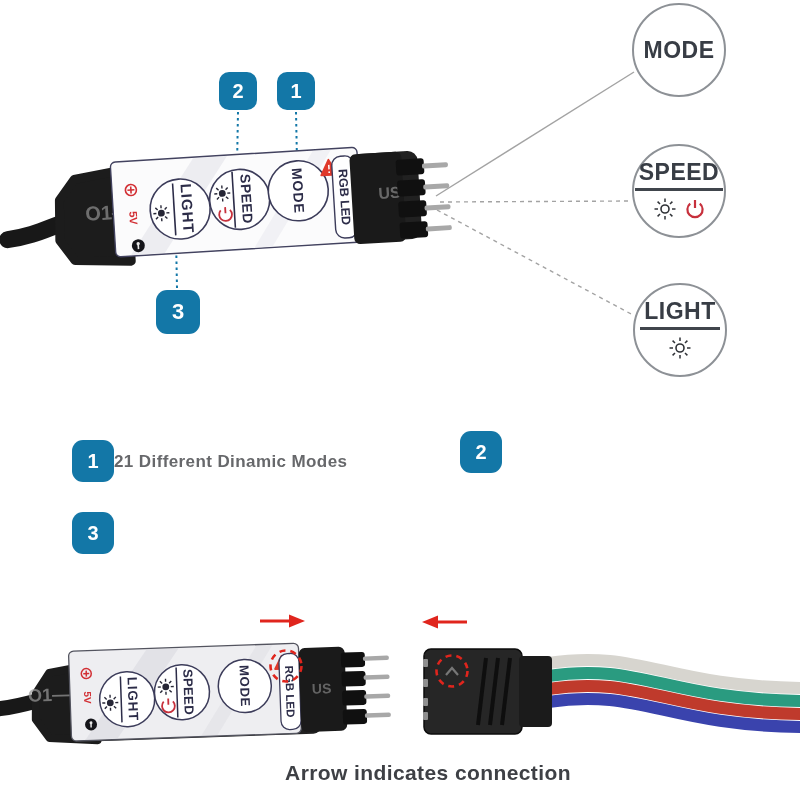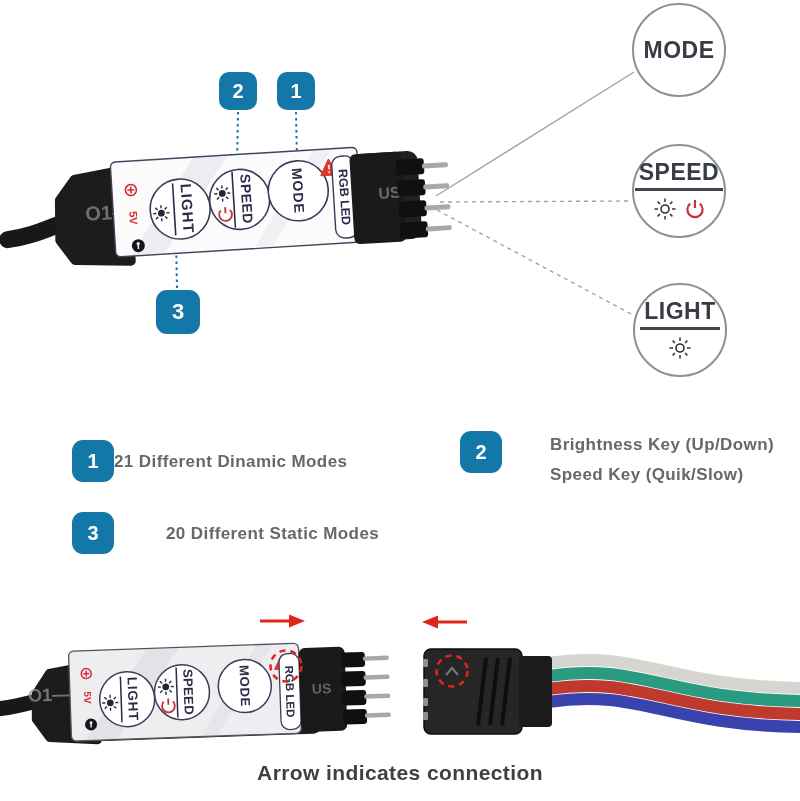--- a/index.html
+++ b/index.html
@@ -25,21 +25,21 @@
   .key-label.underlined{border-bottom:3px solid #40454c;padding:0 4px 4px 4px;}
   .icon-row{display:flex;align-items:center;gap:7px;margin-top:3px;}
   .legend-row{position:absolute;display:flex;align-items:flex-start;}
   .legend-text{
     font-size:17px;font-weight:bold;color:#67686b;letter-spacing:.4px;line-height:1;
     align-self:center;
   }
   .legend-lines{display:flex;flex-direction:column;gap:13px;padding-top:5px;}
   .legend-lines .legend-text{align-self:flex-start;}
   .caption{
-    position:absolute;left:400px;top:761px;transform:translateX(-50%);
+    position:absolute;left:428px;top:761px;transform:translateX(-50%);
     font-size:21px;font-weight:bold;color:#3e4045;letter-spacing:.4px;white-space:nowrap;
   }
 </style>
 </head>
 <body>
 
 <div class="stage">
 
   <svg class="scene" width="800" height="801" viewBox="0 0 800 801">
     <defs>
@@ -295,26 +295,21 @@
     </span>
   </div>
 
   <div class="legend-row" style="left:72px;top:440px;height:42px;">
     <div class="badge big" style="position:static;width:42px;height:42px;font-size:20px;">1</div>
     <span class="legend-text" style="">21 Different Dinamic Modes</span>
   </div>
 
   <div class="legend-row" style="left:460px;top:431px;">
     <div class="badge big" style="position:static;width:42px;height:42px;font-size:20px;">2</div>
-    <div class="legend-lines" style="margin-left:48px;">
-      <span class="legend-text">Brightness Key (Up/Down)</span>
-      <span class="legend-text">Speed Key (Quik/Slow)</span>
-    </div>
   </div>
 
   <div class="legend-row" style="left:72px;top:512px;height:42px;">
     <div class="badge big" style="position:static;width:42px;height:42px;font-size:20px;">3</div>
-    <span class="legend-text" style="margin-left:52px;">20 Different Static Modes</span>
   </div>
 
   <div class="caption">Arrow indicates connection</div>
 
 </div>
 
 </body></html>

